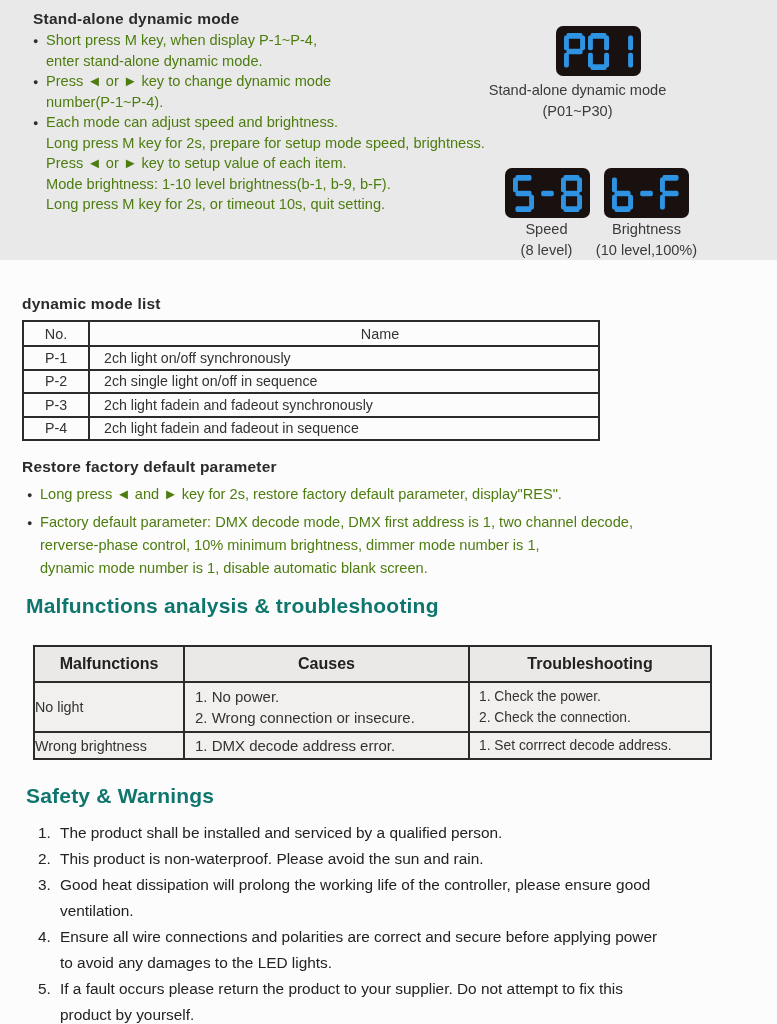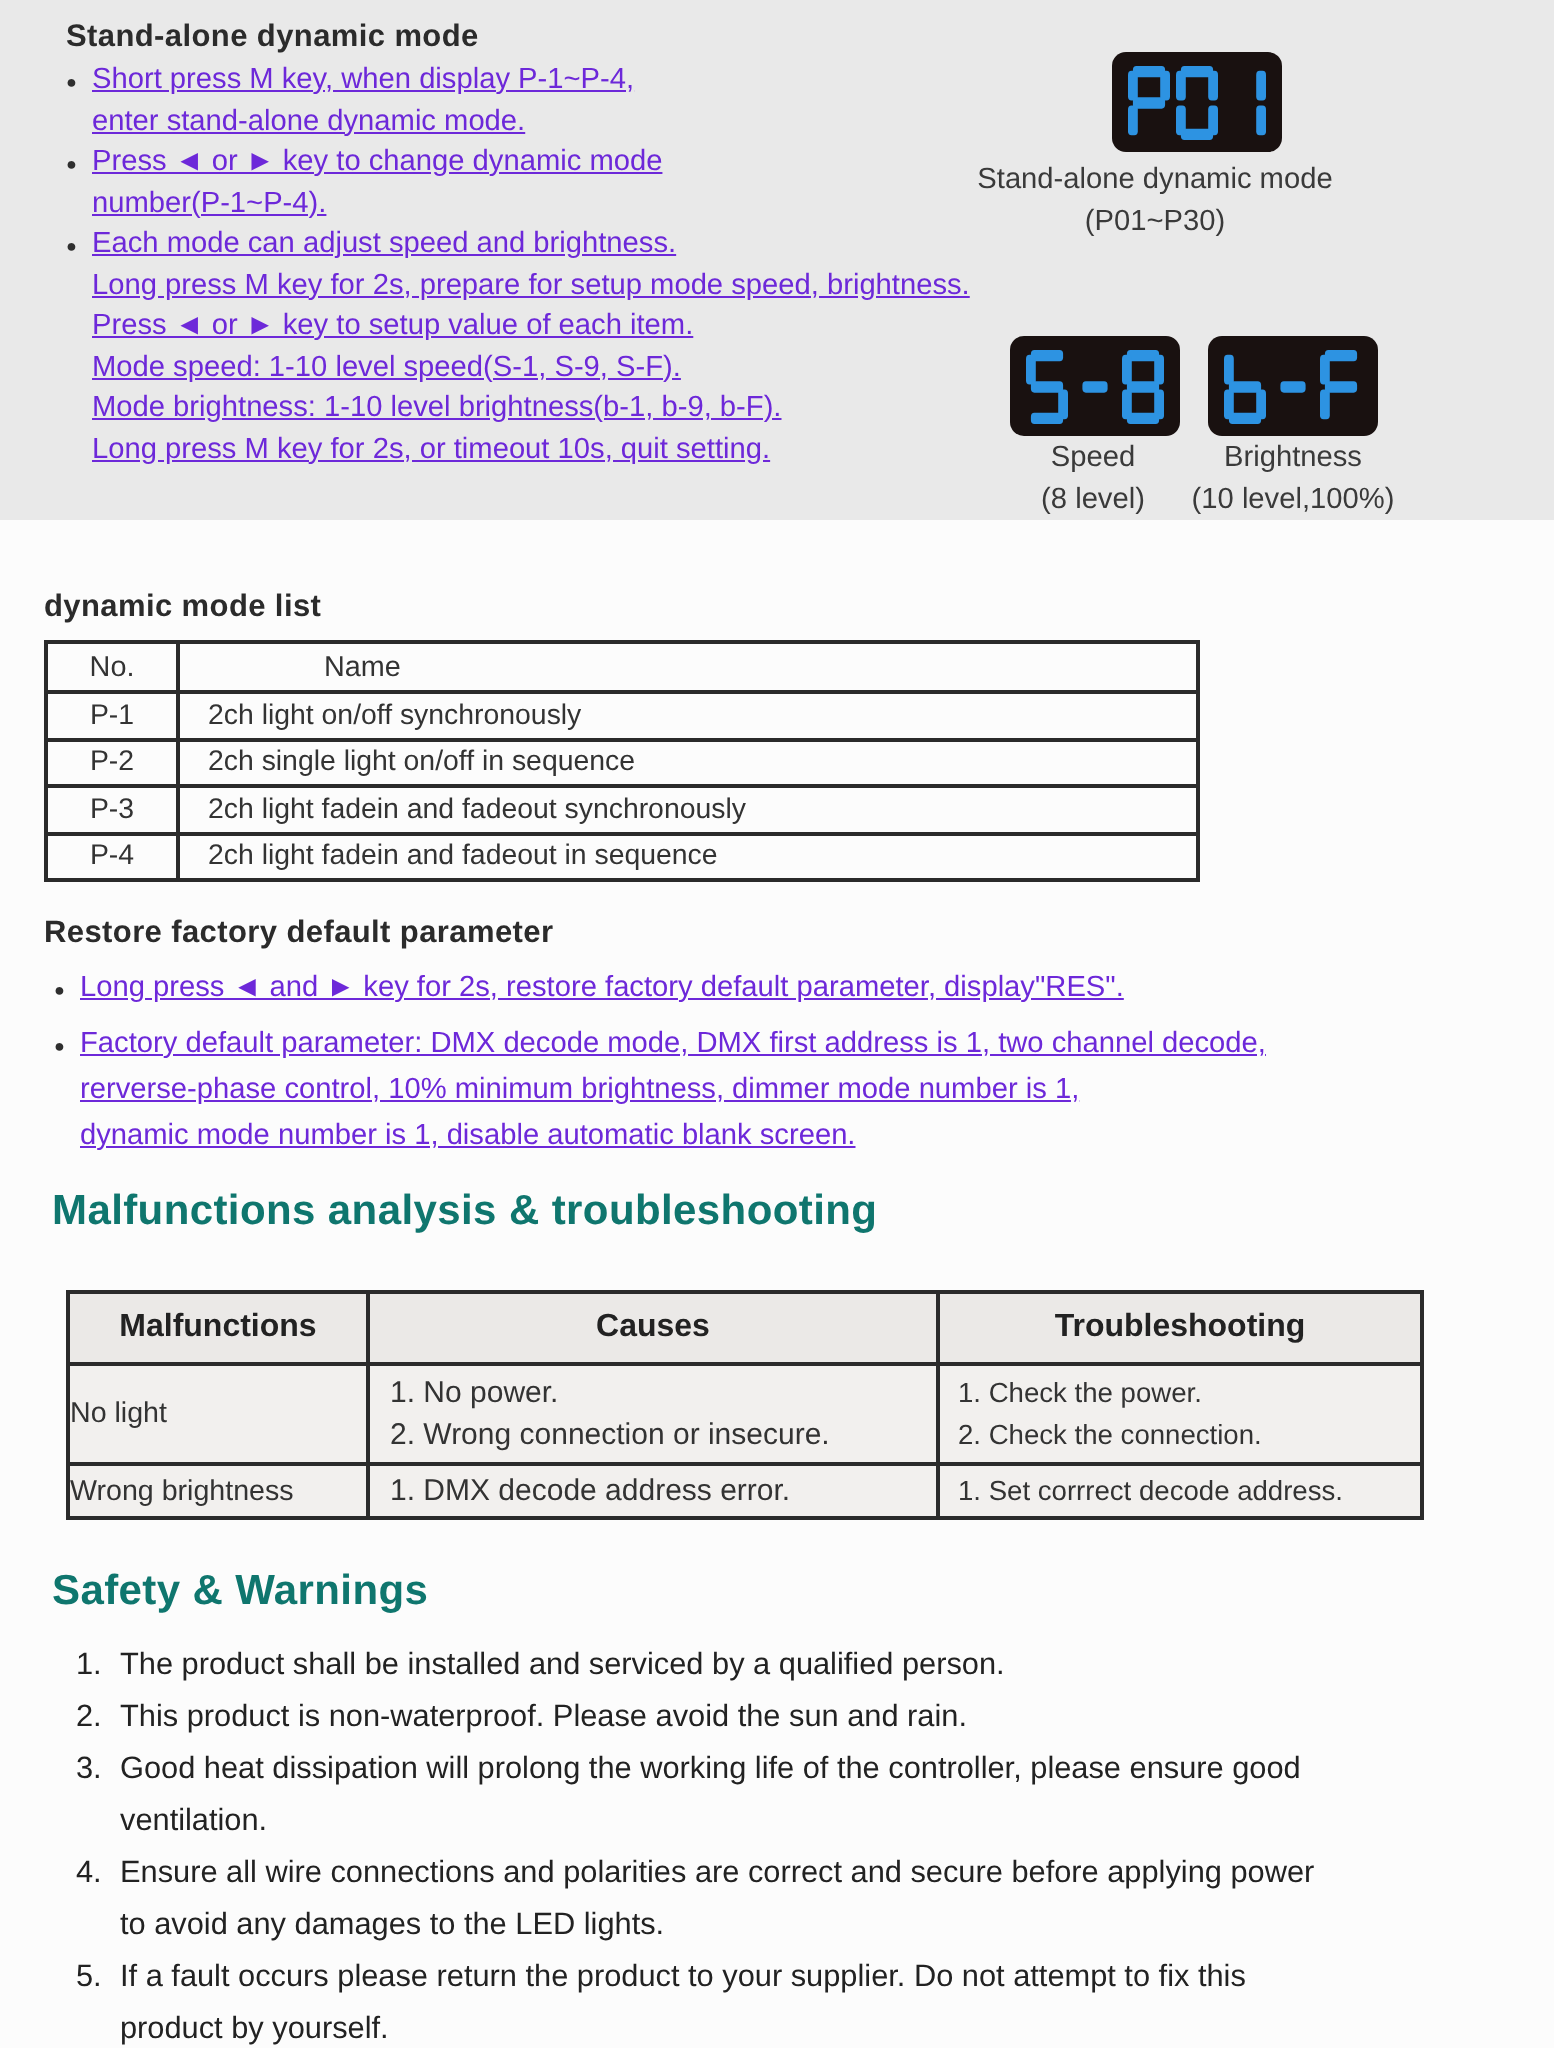--- a/index.html
+++ b/index.html
@@ -14,21 +14,21 @@
   .abs { position:absolute; }
 
   
   .top-panel { left:0; top:0; width:777px; height:260px; background:#e9e9e9; }
 
   .top-text { left:33px; top:10px; width:490px; }
   .h-small { font-size:15.5px; font-weight:bold; color:#2b2b2b; letter-spacing:.2px; margin-bottom:2px; }
   .bullets .bullet { display:flex; }
   .bullets .dot { width:13px; flex:0 0 13px; font-size:9px; line-height:20.5px; padding-top:1px; color:#2f2f2f; }
   .bullets .dot::before { content:"●"; }
-  .bullets .bline { font-size:14.6px; line-height:20.5px; color:#6d28d9; white-space:nowrap;text-decoration:underline; }
+  .bullets .bline { font-size:14.6px; line-height:20.5px; color:#4d7c0f; white-space:nowrap; }
 
   
   .led-box {
     display:inline-flex; align-items:center; justify-content:center;
     gap:3px; padding:6px 8px; border-radius:7px; height:50px;
   }
   .led-char { display:block; }
   .led-caption { text-align:center; font-size:14.6px; line-height:21px; color:#3a3a3a; white-space:nowrap; }
 
   .g1-box { left:556px; top:26px; }
@@ -39,21 +39,21 @@
   .g3-cap { left:570px; top:219px; width:153px; }
 
   
   .dyn-heading { left:22px; top:295px; }
   table { border-collapse:collapse; }
   .dyn-table { left:22px; top:320px; width:578px; table-layout:fixed; }
   .dyn-table th, .dyn-table td { border:2px solid #2b2b2b; font-weight:normal; }
   .dyn-table th { height:25px; font-size:14.4px; color:#333;margin-left:24px; }
   .dyn-table td { height:23.5px; font-size:14.2px; color:#333; }
   .dyn-table .c-no { width:66px; text-align:center; }
-  .dyn-table th.c-name { text-align:left; padding-left:72px; }
+  .dyn-table th.c-name { text-align:center; padding-left:72px; }
   .dyn-table td.c-name { padding-left:14px; }
 
   
   .restore-heading { left:22px; top:458px; }
   .restore-bullets { left:27px; top:483px; width:740px; }
   .restore-bullets .bullet { margin-bottom:4px; }
   .restore-bullets .dot { line-height:23px; font-size:9px; }
   .restore-bullets .bline { font-size:14.6px; line-height:23px; }
 
   
@@ -97,21 +97,20 @@
             <div class="bline">Press ◄ or ► key to change dynamic mode</div>
             <div class="bline">number(P-1~P-4).</div>
           </div>
         </div>
         <div class="bullet">
           <span class="dot"></span>
           <div class="blines">
             <div class="bline">Each mode can adjust speed and brightness.</div>
             <div class="bline">Long press M key for 2s, prepare for setup mode speed, brightness.</div>
             <div class="bline">Press ◄ or ► key to setup value of each item.</div>
-            <div class="bline">Mode speed: 1-10 level speed(S-1, S-9, S-F).</div>
             <div class="bline">Mode brightness: 1-10 level brightness(b-1, b-9, b-F).</div>
             <div class="bline">Long press M key for 2s, or timeout 10s, quit setting.</div>
           </div>
         </div>
       </div>
   </div>
 
   <div class="abs g1-box">
     <div class="led-box" style="background: rgb(25, 17, 16);">
         <svg class="led-char" viewBox="0 0 30 46" width="21" height="37" preserveAspectRatio="none">

